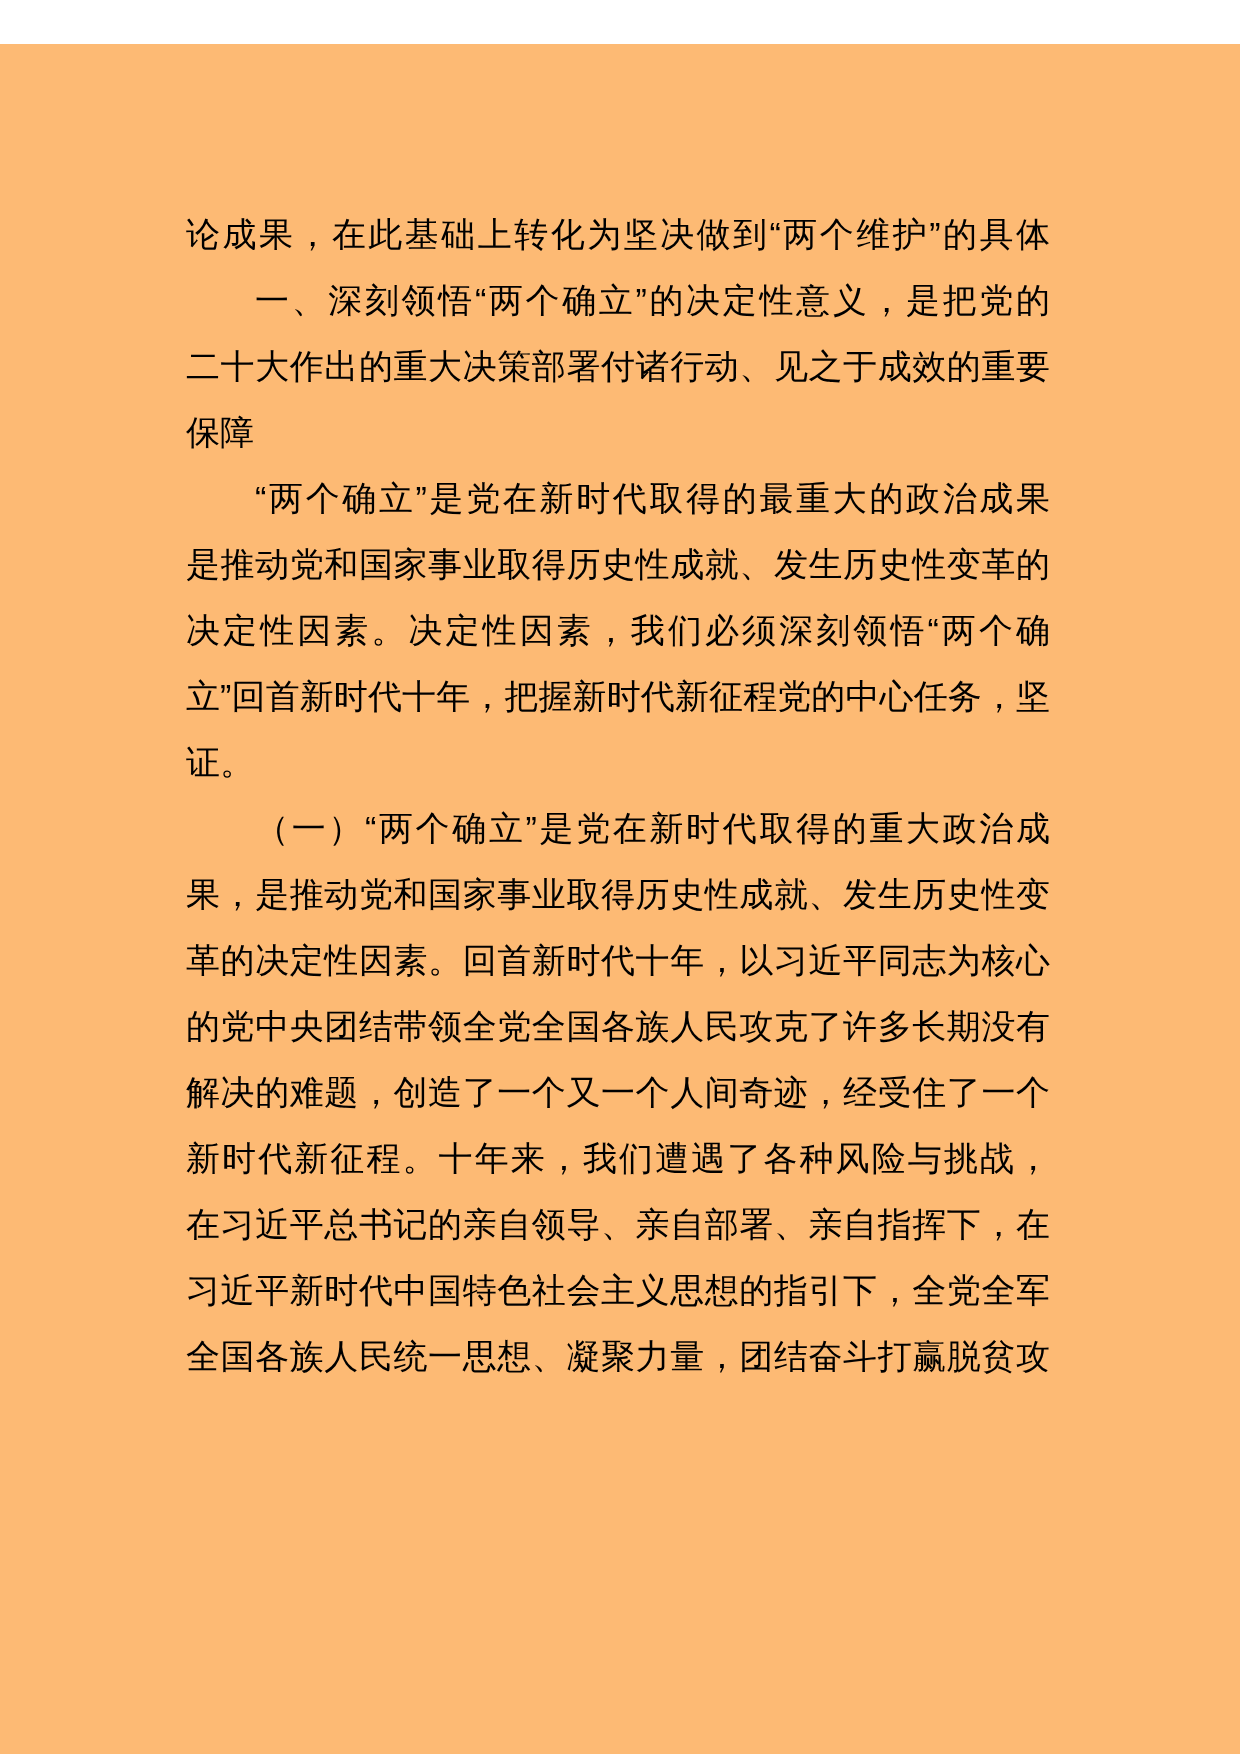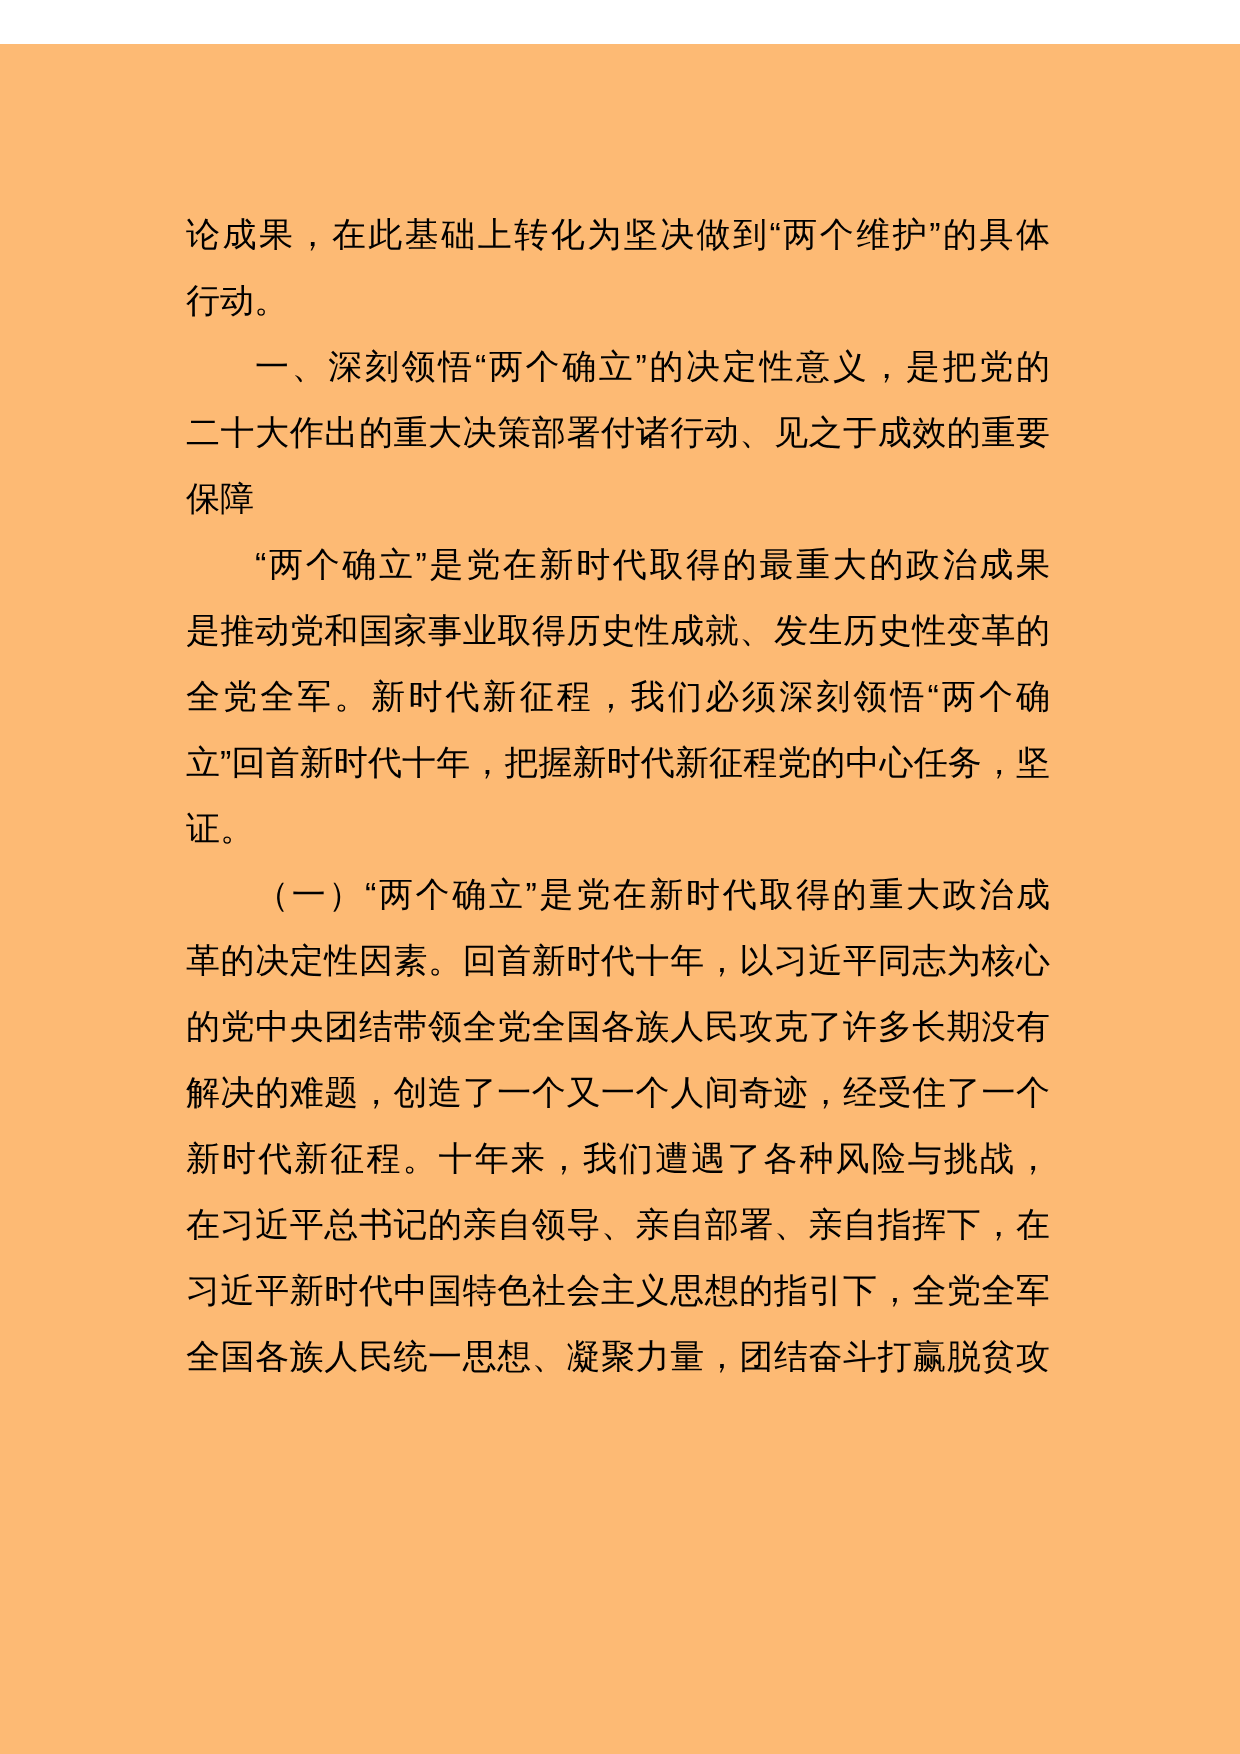--- a/index.html
+++ b/index.html
@@ -49,36 +49,36 @@
     text-indent: 69px;
   }
 </style>
 </head>
 <body style="background: rgb(255, 255, 255);">
 
 <div class="page">
   <div class="doc-body" style="color: rgb(0, 0, 0);">
       <div class="paragraph">
         <div class="line fill">论成果，在此基础上转化为坚决做到“两个维护”的具体</div>
-        <div class="line">行动。</div>
       </div>
       <div class="paragraph">
         <div class="line fill indent">一、深刻领悟“两个确立”的决定性意义，是把党的</div>
         <div class="line fill">二十大作出的重大决策部署付诸行动、见之于成效的重要</div>
         <div class="line">保障</div>
       </div>
       <div class="paragraph">
         <div class="line fill indent">“两个确立”是党在新时代取得的最重大的政治成果</div>
         <div class="line fill">是推动党和国家事业取得历史性成就、发生历史性变革的</div>
-        <div class="line fill">全党全军。新时代新征程，我们必须深刻领悟“两个确</div>
+        <div class="line fill">决定性因素。决定性因素，我们必须深刻领悟“两个确</div>
         <div class="line fill">立”回首新时代十年，把握新时代新征程党的中心任务，坚</div>
         <div class="line">证。</div>
       </div>
       <div class="paragraph">
         <div class="line fill indent">（一）“两个确立”是党在新时代取得的重大政治成</div>
+        <div class="line fill">果，是推动党和国家事业取得历史性成就、发生历史性变</div>
         <div class="line fill">革的决定性因素。回首新时代十年，以习近平同志为核心</div>
         <div class="line fill">的党中央团结带领全党全国各族人民攻克了许多长期没有</div>
         <div class="line fill">解决的难题，创造了一个又一个人间奇迹，经受住了一个</div>
         <div class="line fill">新时代新征程。十年来，我们遭遇了各种风险与挑战，</div>
         <div class="line fill">在习近平总书记的亲自领导、亲自部署、亲自指挥下，在</div>
         <div class="line fill">习近平新时代中国特色社会主义思想的指引下，全党全军</div>
         <div class="line fill">全国各族人民统一思想、凝聚力量，团结奋斗打赢脱贫攻</div>
       </div>
     </div>
 </div>

